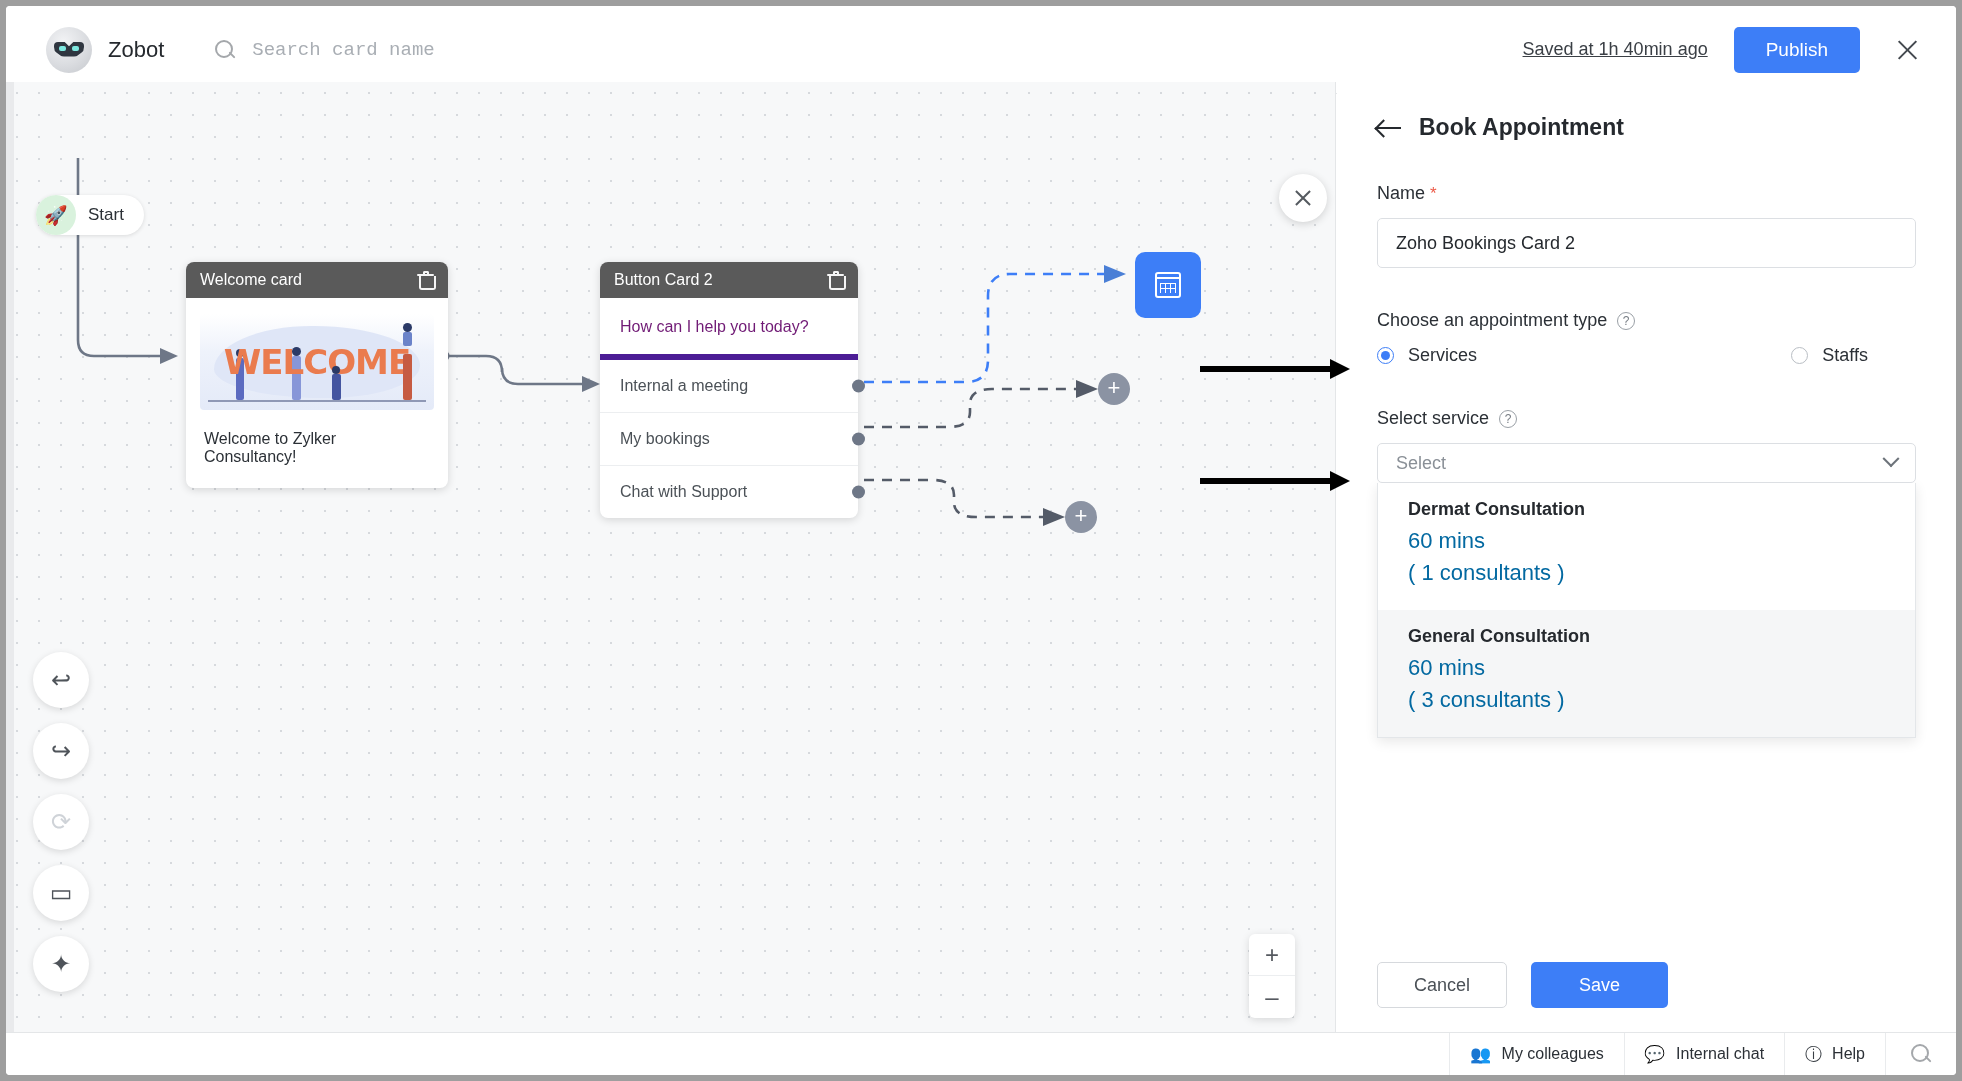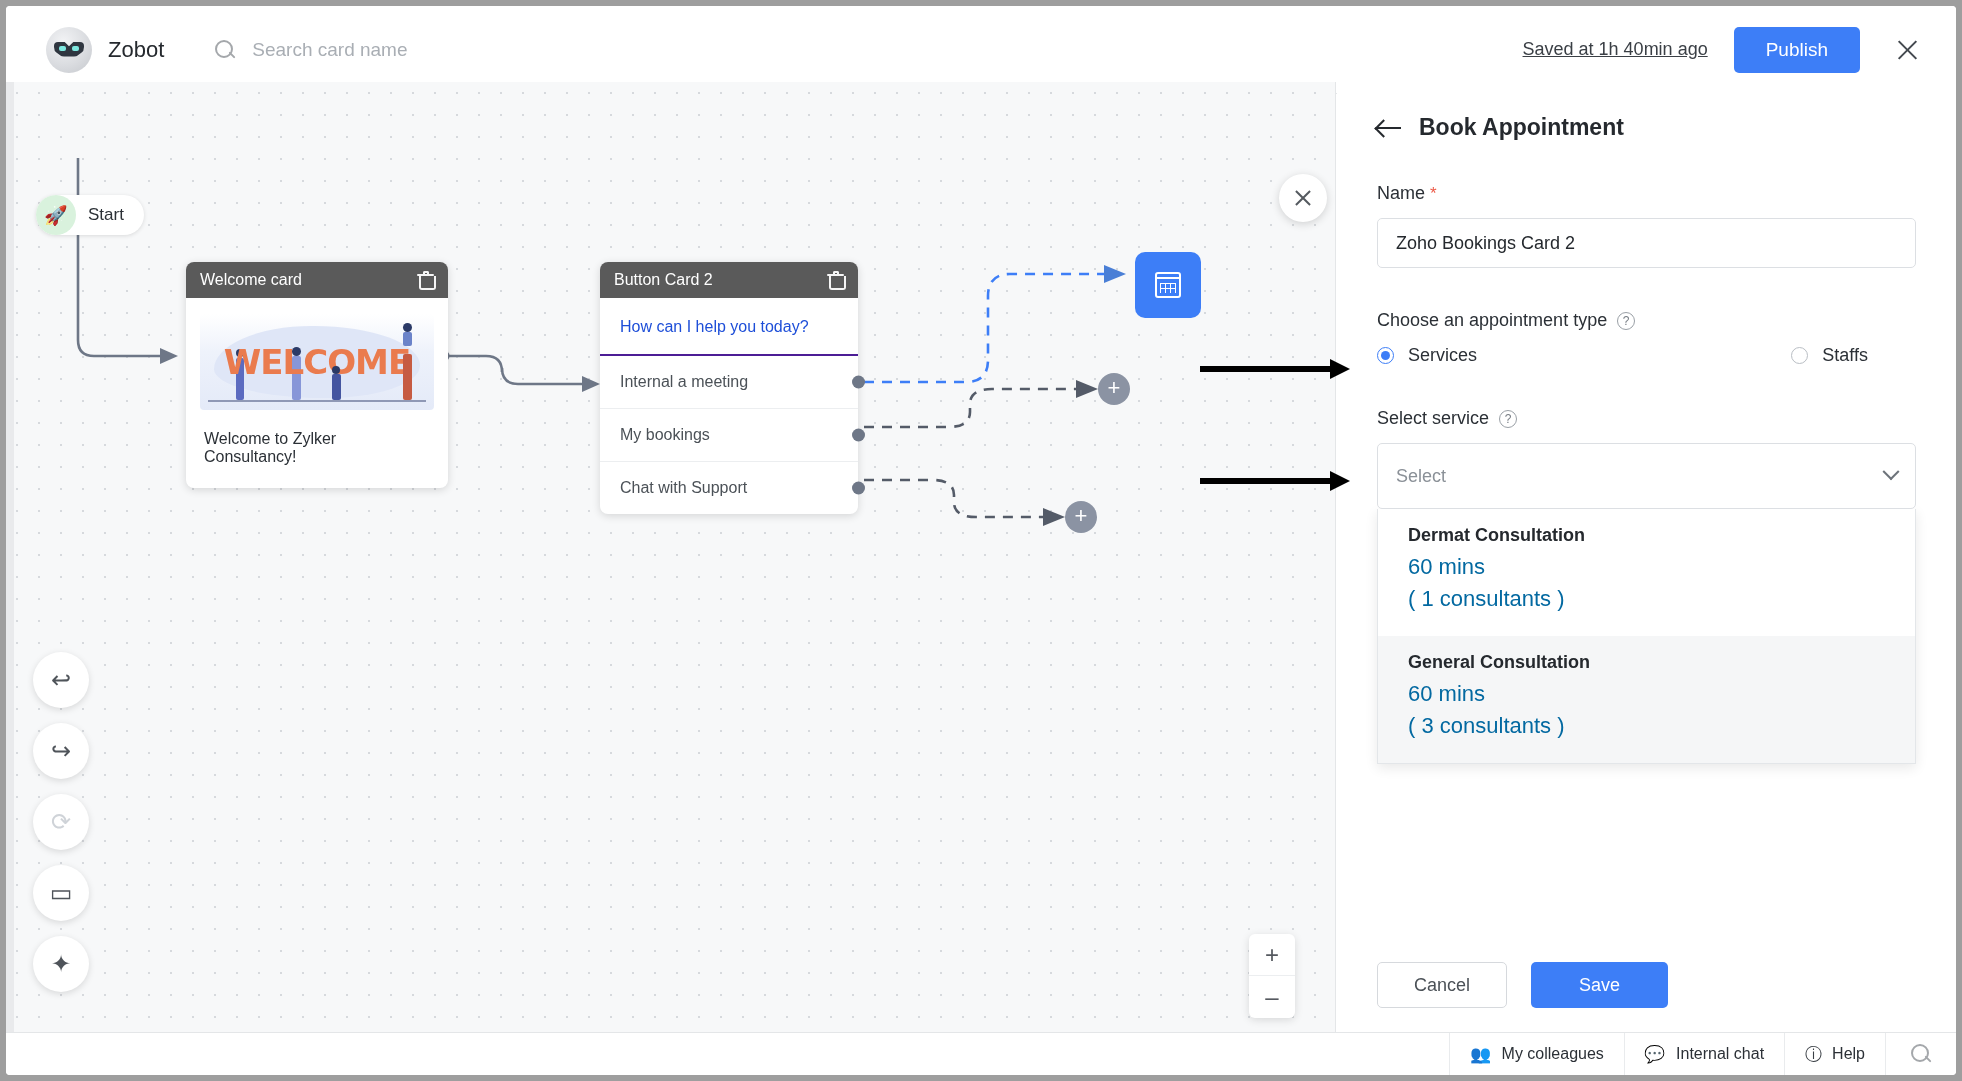--- a/index.html
+++ b/index.html
@@ -50,21 +50,21 @@
     content: ""; position: absolute; left: 1px; top: 1px;
     width: 14px; height: 14px; border: 2px solid #5b6167; border-radius: 50%;
   }
   .search-ico::after {
     content: ""; position: absolute; left: 14px; top: 15px;
     width: 8px; height: 2px; background: #5b6167; transform: rotate(45deg);
     border-radius: 1px;
   }
   .search-field {
     margin-left: 16px; border: none; outline: none; background: transparent;
-    font-family: Liberation Sans, sans-serif; font-size: 19px; color: #3a3f45;
+    font-family: Liberation Mono, monospace; font-size: 19px; color: #3a3f45;
     width: 320px;
   }
   .search-field::placeholder { color: #a9aeb4; }
 
   .topright { margin-left: auto; display: flex; align-items: center; margin-right: 34px; }
   .saved-text {
     font-size: 18px; color: #3a3f45; text-decoration: underline;
     margin-right: 26px; cursor: pointer; white-space: nowrap;
   }
   .publish-btn {
@@ -167,22 +167,22 @@
   .illus-ground {
     position: absolute; left: 8px; right: 8px; bottom: 8px; height: 2px; background: #8f98b5;
   }
   .welcome-text {
     padding: 20px 18px 22px 18px; font-size: 16px; color: #2b3036;
   }
 
   
   #button-card { left: 594px; top: 180px; width: 258px; }
   .bc-prompt {
-    padding: 20px 18px 18px 20px; font-size: 16px; color: #1d4ed8;
-    border-bottom: 2px solid #4c1d95;
+    padding: 20px 18px 18px 20px; font-size: 16px; color: #701a75;
+    border-bottom: 6px solid #4c1d95;
   }
   .bc-opt {
     padding: 17px 18px 17px 20px; font-size: 16px; color: #4b5157;
     border-bottom: 1px solid #eceef0; position: relative; cursor: pointer;
   }
   .bc-opt:last-child { border-bottom: none; }
   .bc-dot {
     position: absolute; right: -7px; top: 50%; transform: translateY(-50%);
     width: 13px; height: 13px; border-radius: 50%; background: #6e7787;
   }
@@ -298,21 +298,21 @@
     margin-right: 14px; position: relative; background: #fff;
   }
   .radio-item.on .radio-dot { border-color: #3d7ef7; }
   .radio-item.on .radio-dot::after {
     content: ""; position: absolute; left: 3px; top: 3px; width: 9px; height: 9px;
     border-radius: 50%; background: #3d7ef7;
   }
   .radio-label { font-size: 18px; color: #2b3036; }
 
   .select-box {
-    width: 100%; height: 66px; border: 1px solid #dcdfe3; border-radius: 5px;
+    width: 100%; height: 40px; border: 1px solid #dcdfe3; border-radius: 5px;
     display: flex; align-items: center; padding: 0 18px; cursor: pointer;
     background: #fff; position: relative; z-index: 2;
   }
   .select-value { font-size: 18px; color: #8a9097; flex: 1; }
   .chev {
     width: 12px; height: 12px; border-right: 2px solid #6d737a; border-bottom: 2px solid #6d737a;
     transform: rotate(45deg) translate(-3px,-3px);
   }
   .dropdown {
     width: 100%; background: #fff; border: 1px solid #e3e6e9; border-top: none;

